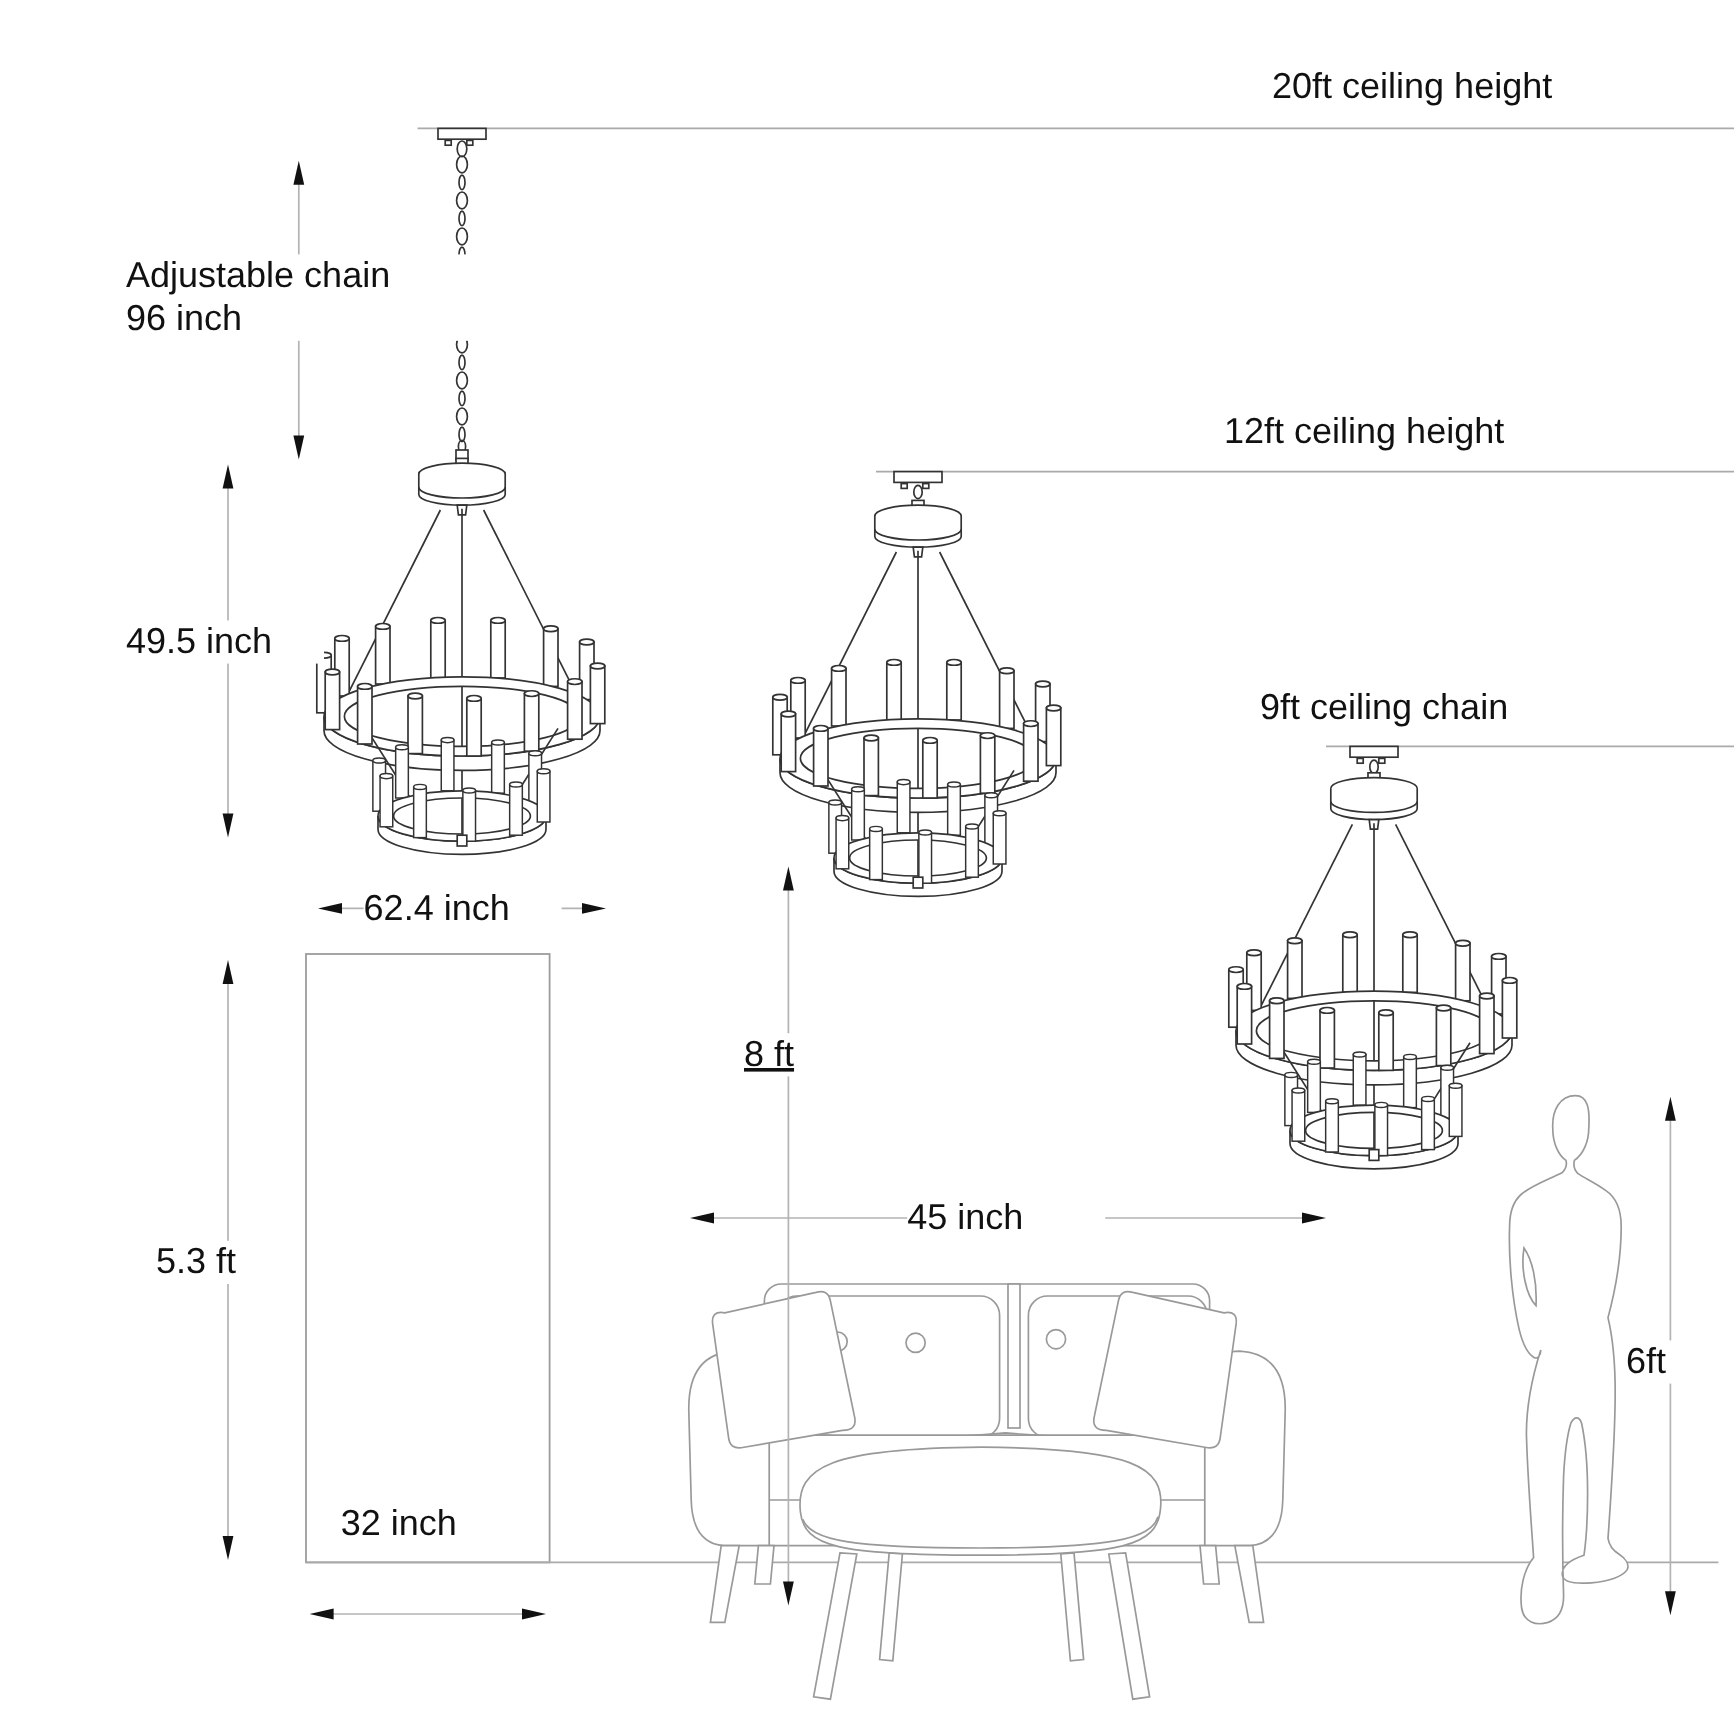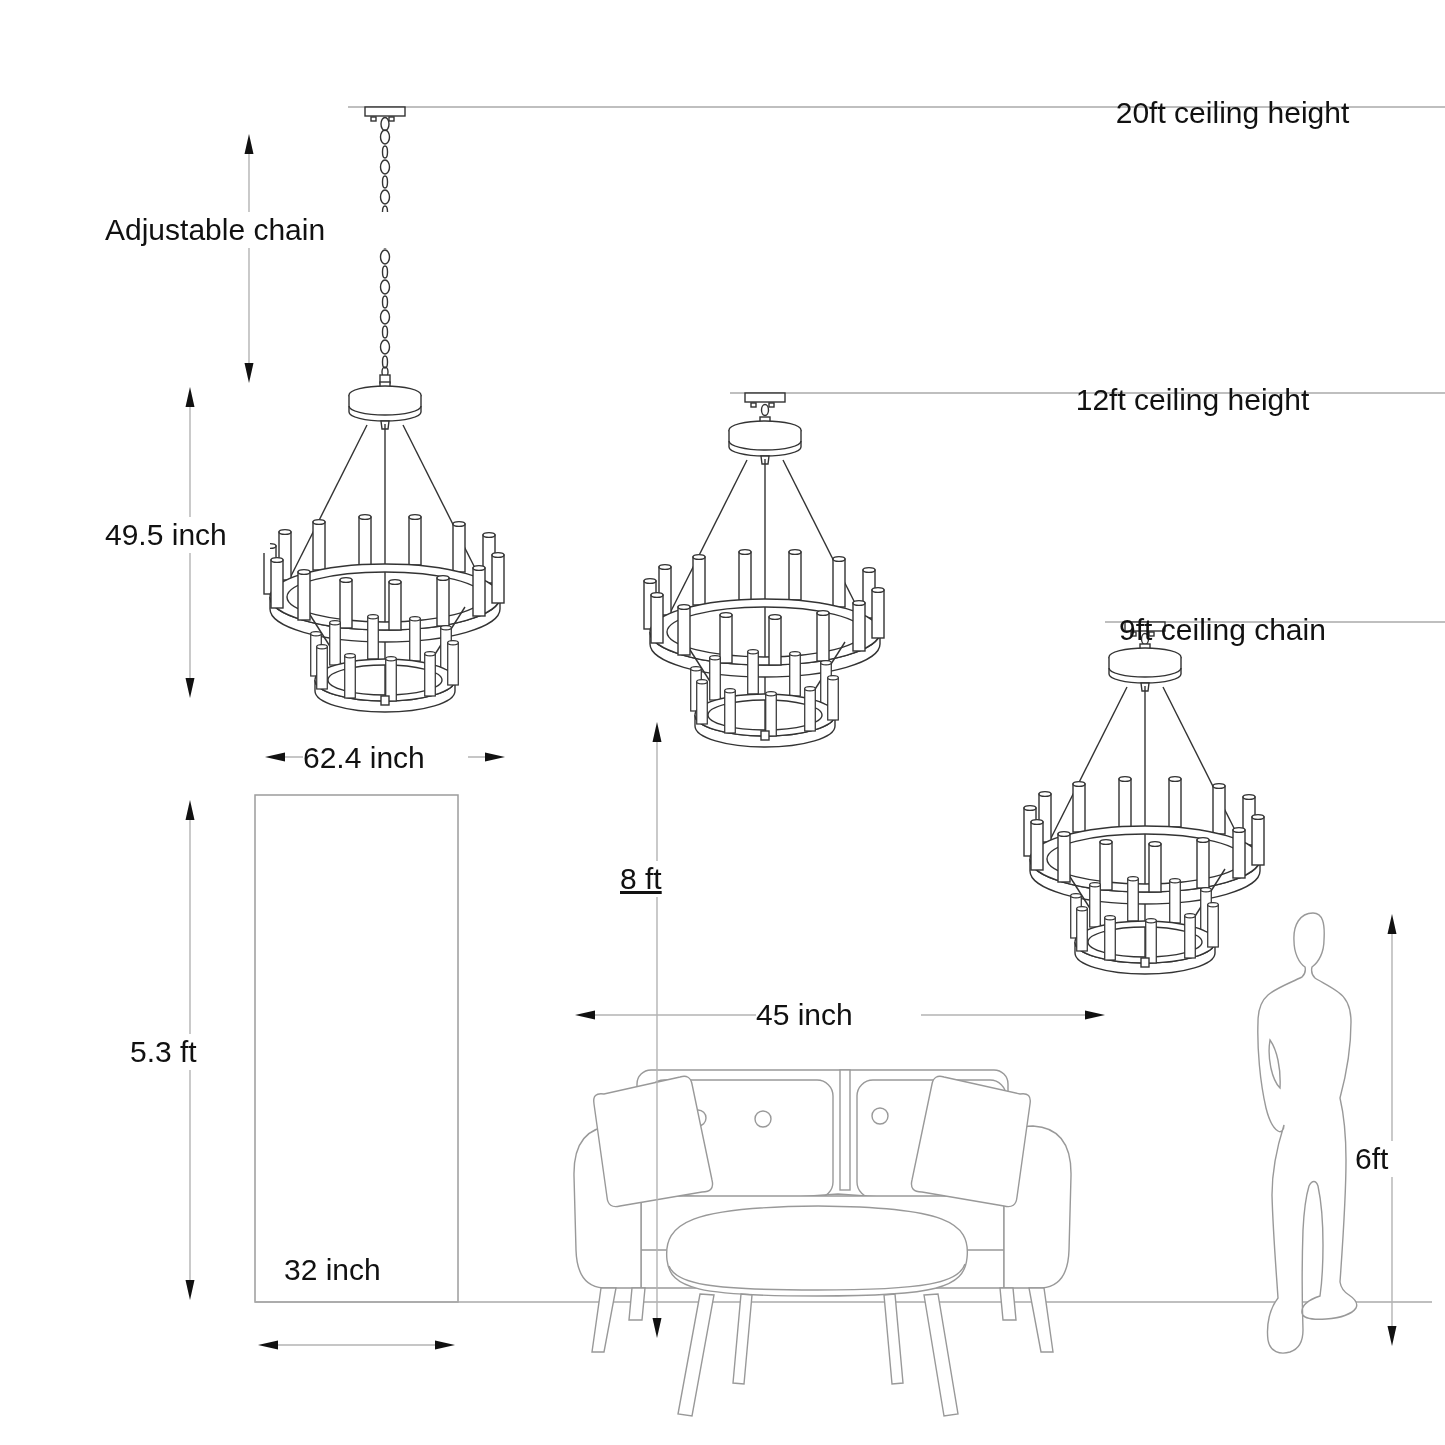--- a/index.html
+++ b/index.html
@@ -6,21 +6,21 @@
   #stage{
     position:relative;width:1445px;height:1445px;background:#fff;overflow:hidden;
     font-family:"Liberation Sans", sans-serif;color:#111;
   }
   #lineart{position:absolute;left:0;top:0;}
   .lbl{
     position:absolute;font-size:30px;line-height:36px;color:#111;
     text-align:left;background:#fff;white-space:nowrap;
   }
   .lbl.nobg{background:transparent;}
-  .lbl.right{text-align:center;margin-top:40px;}
+  .lbl.right{text-align:left;}
 </style>
 </head>
 <body>
 
 <div id="stage">
 
 <svg id="lineart" width="1445" height="1445" viewBox="0 0 1445 1445" xmlns="http://www.w3.org/2000/svg">
 
   <defs>
 
@@ -215,23 +215,24 @@
         <polygon points="1392,1346 1387.5,1326 1396.5,1326"></polygon>
   </g>
 </svg>
 
 <div class="lbl right nobg" style="left:1060px;top:55px;width:345px;">20ft ceiling height</div>
 <div class="lbl right nobg" style="left:1020px;top:342px;width:345px;">12ft ceiling height</div>
 <div class="lbl right nobg" style="left:1050px;top:572px;width:345px;">9ft ceiling chain</div>
 
 <div class="lbl" style="left:105px;top:212px;width:290px;">
   <div>Adjustable chain</div>
+  <div>96 inch</div>
 </div>
 
 <div class="lbl" style="left:105px;top:517px;width:165px;">49.5 inch</div>
 <div class="lbl" style="left:303px;top:740px;width:165px;">62.4 inch</div>
 <div class="lbl" style="left:130px;top:1034px;width:124px;">5.3 ft</div>
 <div class="lbl" style="left:284px;top:1252px;width:146px;">32 inch</div>
 <div class="lbl" style="left:620px;top:861px;width:95px;text-decoration:underline;">8 ft</div>
 <div class="lbl" style="left:756px;top:997px;width:165px;">45 inch</div>
-<div class="lbl" style="left:1355px;top:1117px;width:85px;margin-top:24px;">6ft</div>
+<div class="lbl" style="left:1355px;top:1117px;width:85px;">6ft</div>
 
 </div>
 
 </body></html>

